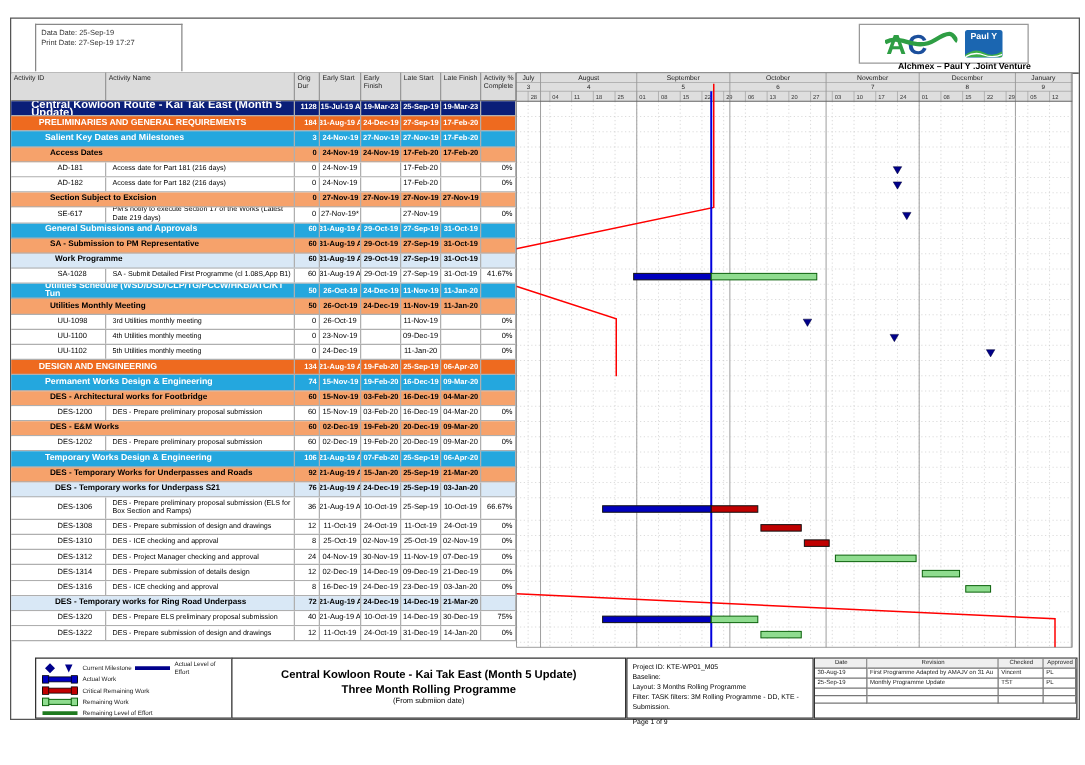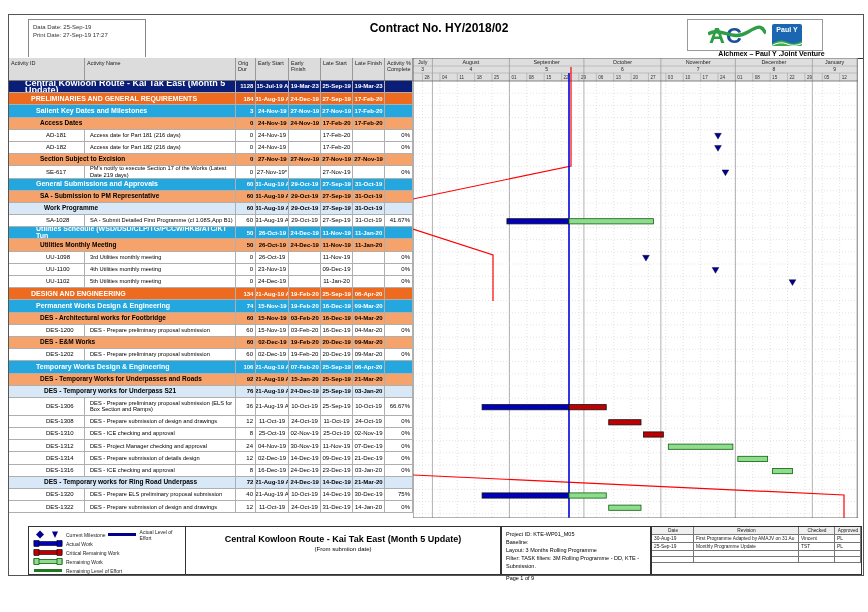--- a/index.html
+++ b/index.html
@@ -65,21 +65,20 @@
 <body>
 
 <div class="sheet">
 
   <div class="topband">
     <div class="datebox">
       <div>Data Date: 25-Sep-19</div>
       <div>Print Date: 27-Sep-19 17:27</div>
     </div>
     <div class="titlebox">
-      <div class="t1">Contract No. HY/2018/02</div>
     </div>
     <div class="logobox">
       <div class="logoframe">
         <svg width="58" height="26" viewBox="0 0 58 26">
           <text x="1" y="21" font-family="Liberation Sans,sans-serif" font-size="22" font-weight="bold" fill="#2E9E44">A</text>
           <text x="18" y="21" font-family="Liberation Sans,sans-serif" font-size="22" font-weight="bold" fill="#1B4F9C">C</text>
           <path d="M0 12 C 12 4, 24 20, 40 10 S 54 8, 58 11" stroke="#2E9E44" stroke-width="3.5" fill="none"></path>
         </svg>
         <div class="pauly">
           <div class="pt">Paul Y</div>
@@ -641,20 +640,21 @@
       <div class="legenditem" style="left: 78px; top: 3px;">
         <svg width="30" height="9">
           <rect x="1" y="3" width="28" height="3" fill="#00008B"></rect>
         </svg>
         <span>Actual Level of Effort</span>
       </div>
     </div>
 
   <div class="fbox centerbox">
     <div class="f1">Central Kowloon Route - Kai Tak East (Month 5 Update)</div>
+    <div class="f2">Three Month Rolling Programme</div>
     <div class="f3">(From submiion date)</div>
   </div>
 
   <div class="fbox infobox">
     <div>Project ID: KTE-WP01_M05</div>
     <div>Baseline:</div>
     <div>Layout: 3 Months Rolling Programme</div>
     <div>Filter: TASK filters: 3M Rolling Programme - DD, KTE - Submission.</div>
     <div style="margin-top:4px">Page 1 of 9</div>
   </div>

